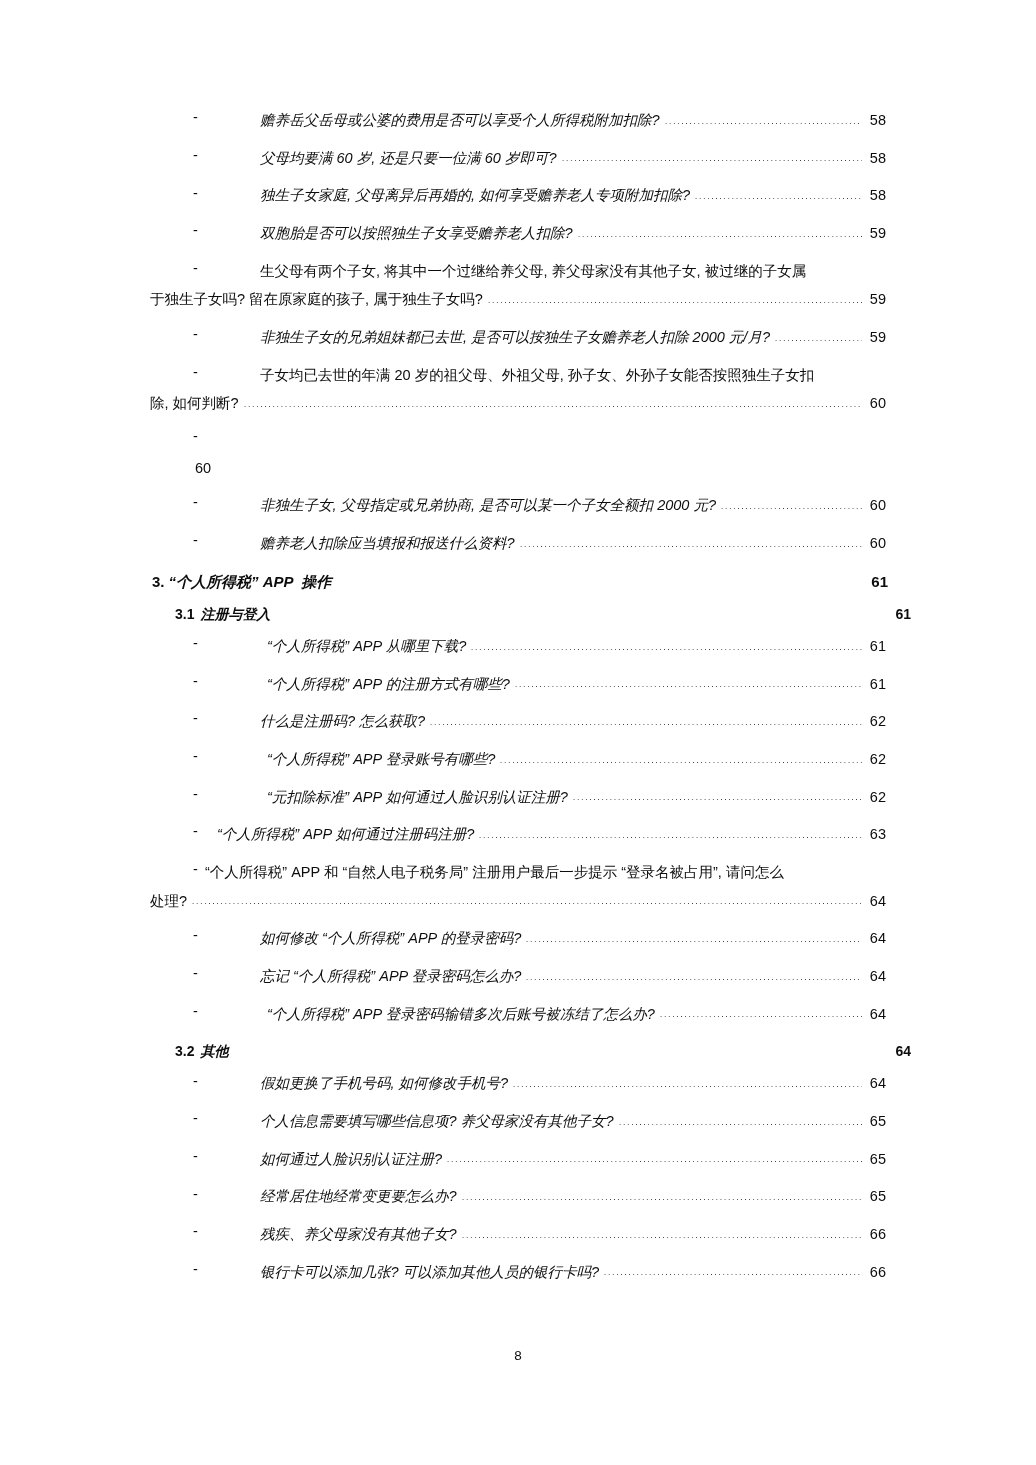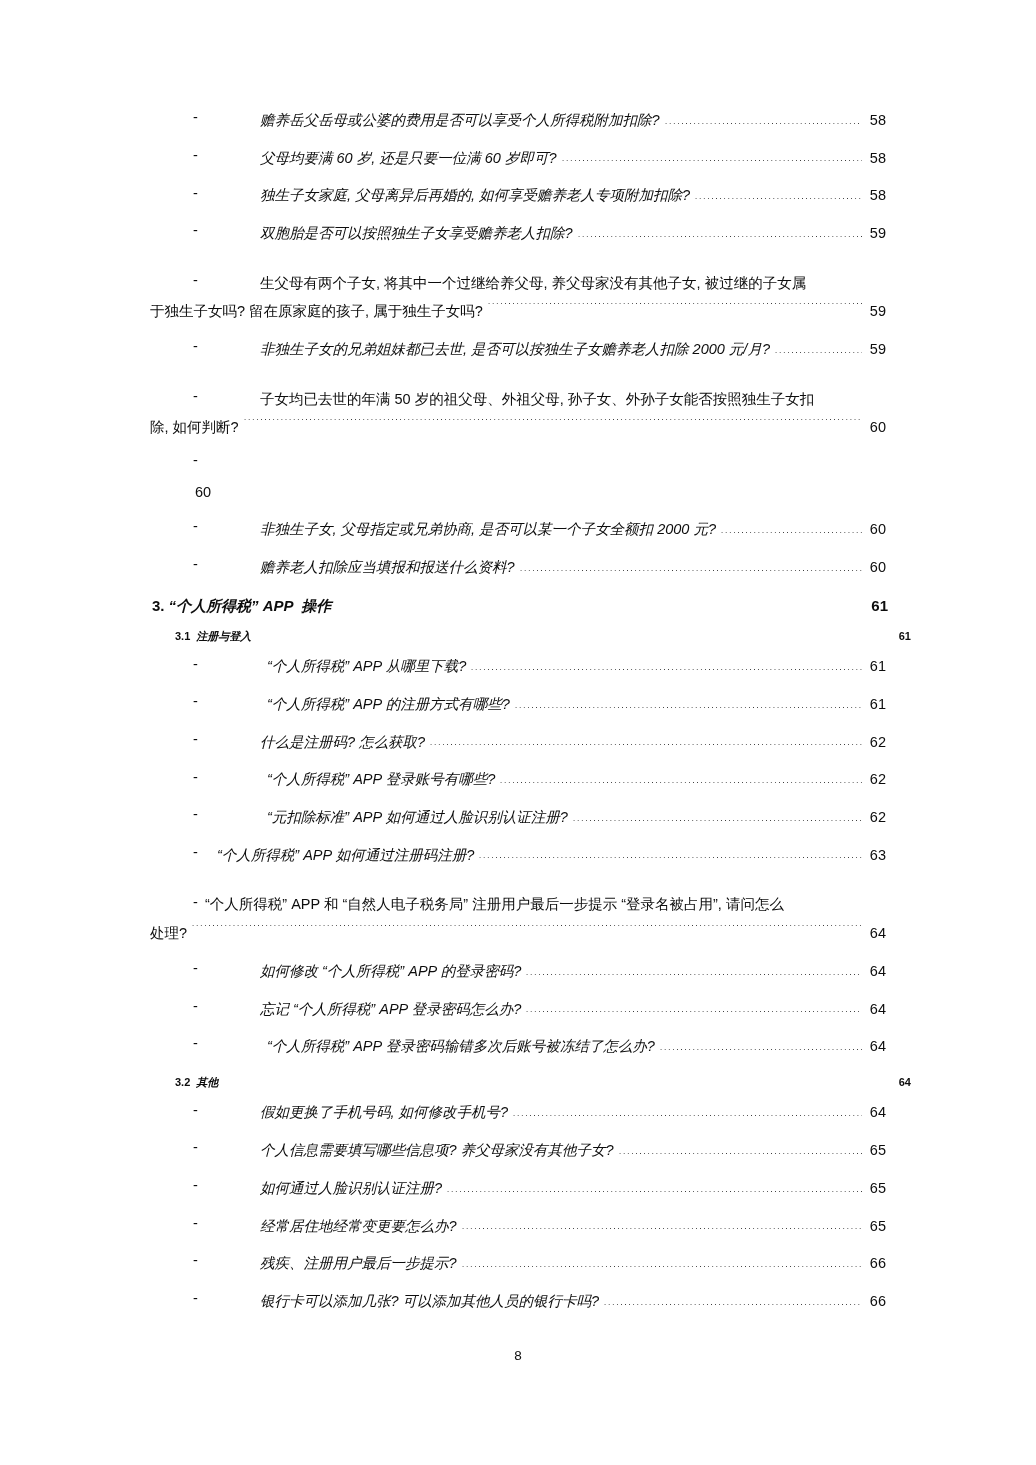--- a/index.html
+++ b/index.html
@@ -47,21 +47,21 @@
     padding-left: 2px;
     font-size: 15px;
     font-weight: bold;
     letter-spacing: 0px;
   }
   
   .h2row {
     margin-top: 14px;
     margin-bottom: 16px;
     padding-left: 25px;
-    font-size: 11px;
+    font-size: 14px;
     font-weight: bold;
   }
   
   .entryrow {
     margin-bottom: 21px;
     font-size: 14.5px;
     font-weight: normal;
   }
 
   .bullet {
@@ -138,24 +138,24 @@
   }
   .wrapentry .firstline {
     display: flex;
     align-items: flex-end;
     width: 100%;
   }
   .wrapentry .firstline .text {
     flex: 1 1 auto;
     white-space: pre;
     line-height: 1.15;
-    margin-top: 12px;
   }
   .wrapentry .secondline {
     display: flex;
+    align-items: flex-end;
     width: 100%;
     margin-top: 12px;
   }
   .wrapentry .secondline .text {
     flex: 0 0 auto;
     white-space: pre;
     line-height: 1.15;
   }
   .wrapentry .orphanno {
     margin-top: 12px;
@@ -223,21 +223,21 @@
         <span class="bullet">-</span>
         <span class="ind2"></span>
         <span class="label">非独生子女的兄弟姐妹都已去世, 是否可以按独生子女赡养老人扣除 2000 元/月?</span>
         <span class="leader"></span>
         <span class="pageno">59</span>
       </div>
       <div class="wrapentry">
         <div class="firstline">
           <span class="bullet">-</span>
           <span class="ind2"></span>
-          <span class="text">子女均已去世的年满 50 岁的祖父母、外祖父母, 孙子女、外孙子女能否按照独生子女扣</span>
+          <span class="text">子女均已去世的年满 20 岁的祖父母、外祖父母, 孙子女、外孙子女能否按照独生子女扣</span>
         </div>
         <div class="secondline">
           <span class="text">除, 如何判断?</span>
           <span class="leader"></span>
           <span class="pageno">60</span>
         </div>
       </div>
       <div class="wrapentry">
         <div class="firstline">
           <span class="bullet">-</span>
@@ -376,21 +376,21 @@
       <div class="row entryrow">
         <span class="bullet">-</span>
         <span class="ind2"></span>
         <span class="label">经常居住地经常变更要怎么办?</span>
         <span class="leader"></span>
         <span class="pageno">65</span>
       </div>
       <div class="row entryrow">
         <span class="bullet">-</span>
         <span class="ind2"></span>
-        <span class="label">残疾、注册用户最后一步提示?</span>
+        <span class="label">残疾、养父母家没有其他子女?</span>
         <span class="leader"></span>
         <span class="pageno">66</span>
       </div>
       <div class="row entryrow">
         <span class="bullet">-</span>
         <span class="ind2"></span>
         <span class="label">银行卡可以添加几张? 可以添加其他人员的银行卡吗?</span>
         <span class="leader"></span>
         <span class="pageno">66</span>
       </div>

